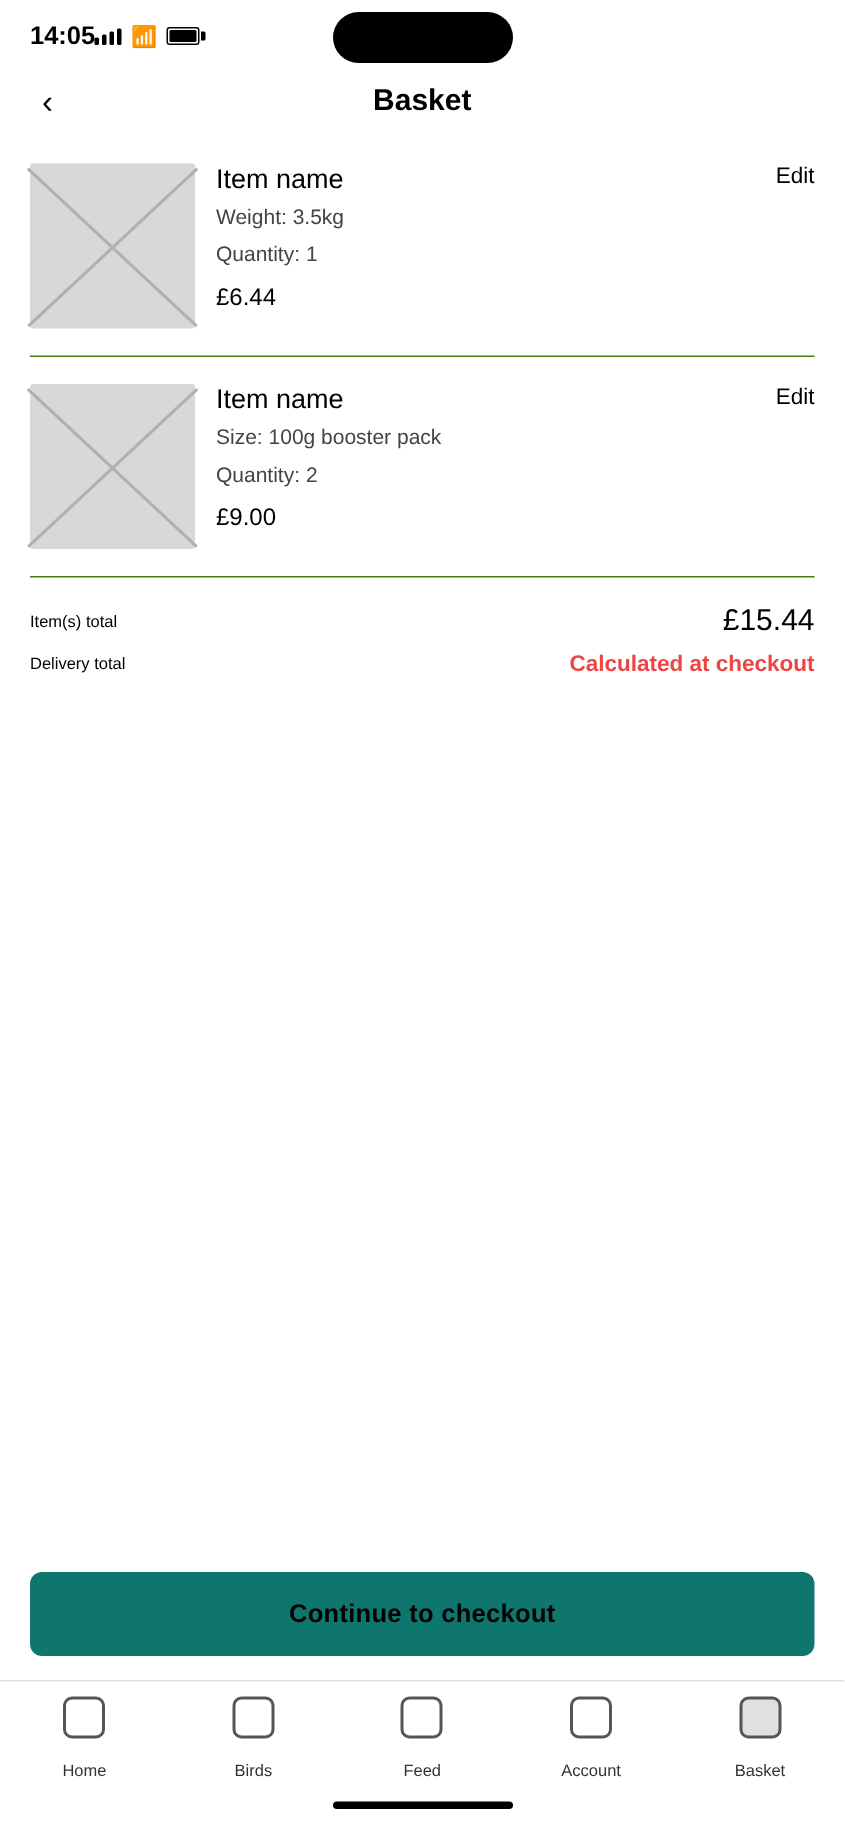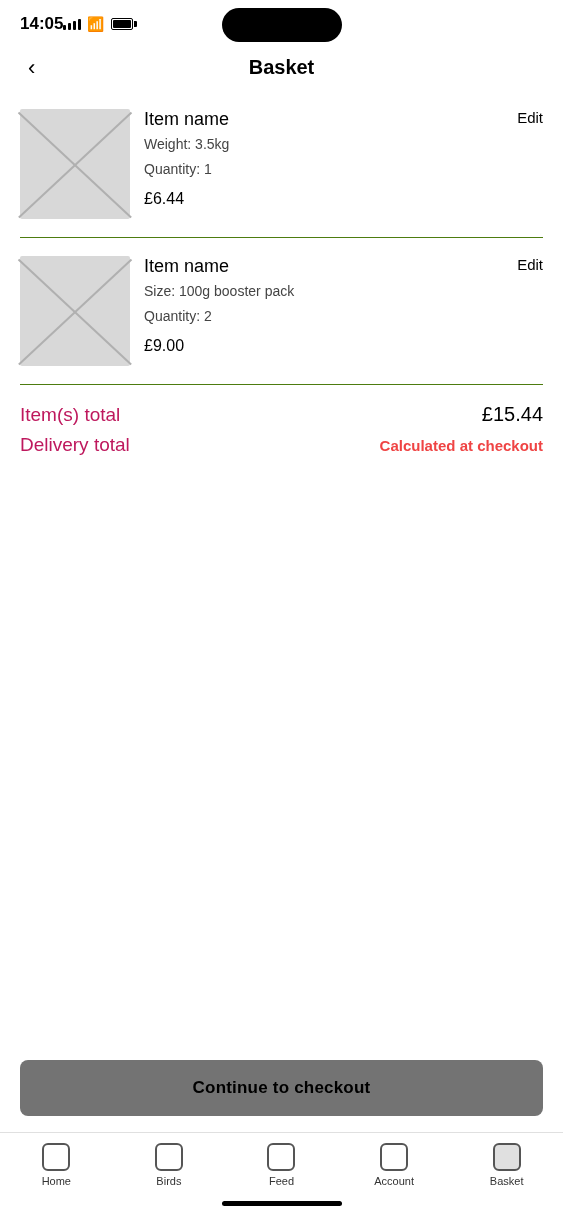--- a/index.html
+++ b/index.html
@@ -153,42 +153,42 @@
     .totals-section {
       padding: 18px 0;
     }
     .totals-row {
       display: flex;
       justify-content: space-between;
       align-items: center;
       margin-bottom: 8px;
     }
     .totals-label {
-      font-size: 19px;
-      color: #be185d;
+      font-size: 11px;
+      color: #000000;
     }
     .totals-value {
       font-size: 20px;
       color: #000;
     }
     .totals-value-bold {
       font-size: 15px;
       font-weight: 700;
       color: #ef4444;
     }
 
     
     .checkout-section {
       padding: 16px 20px;
       background: #fff;
     }
     .checkout-button {
       width: 100%;
       padding: 18px;
-      background: #737373;
+      background: #0f766e;
       border: none;
       border-radius: 8px;
       font-size: 17px;
       font-weight: 600;
       color: #000;
       cursor: pointer;
       letter-spacing: 0.2px;
     }
 
     
@@ -217,20 +217,21 @@
       align-items: center;
       justify-content: center;
     }
     .nav-icon.active {
       background: #e0e0e0;
       border-color: #555;
     }
     .nav-label {
       font-size: 11px;
       color: #333;
+      margin-top: 12px;
     }
 
     
     .home-bar {
       display: flex;
       justify-content: center;
       padding: 8px 0 12px 0;
       background: #fff;
     }
     .home-bar-indicator {

